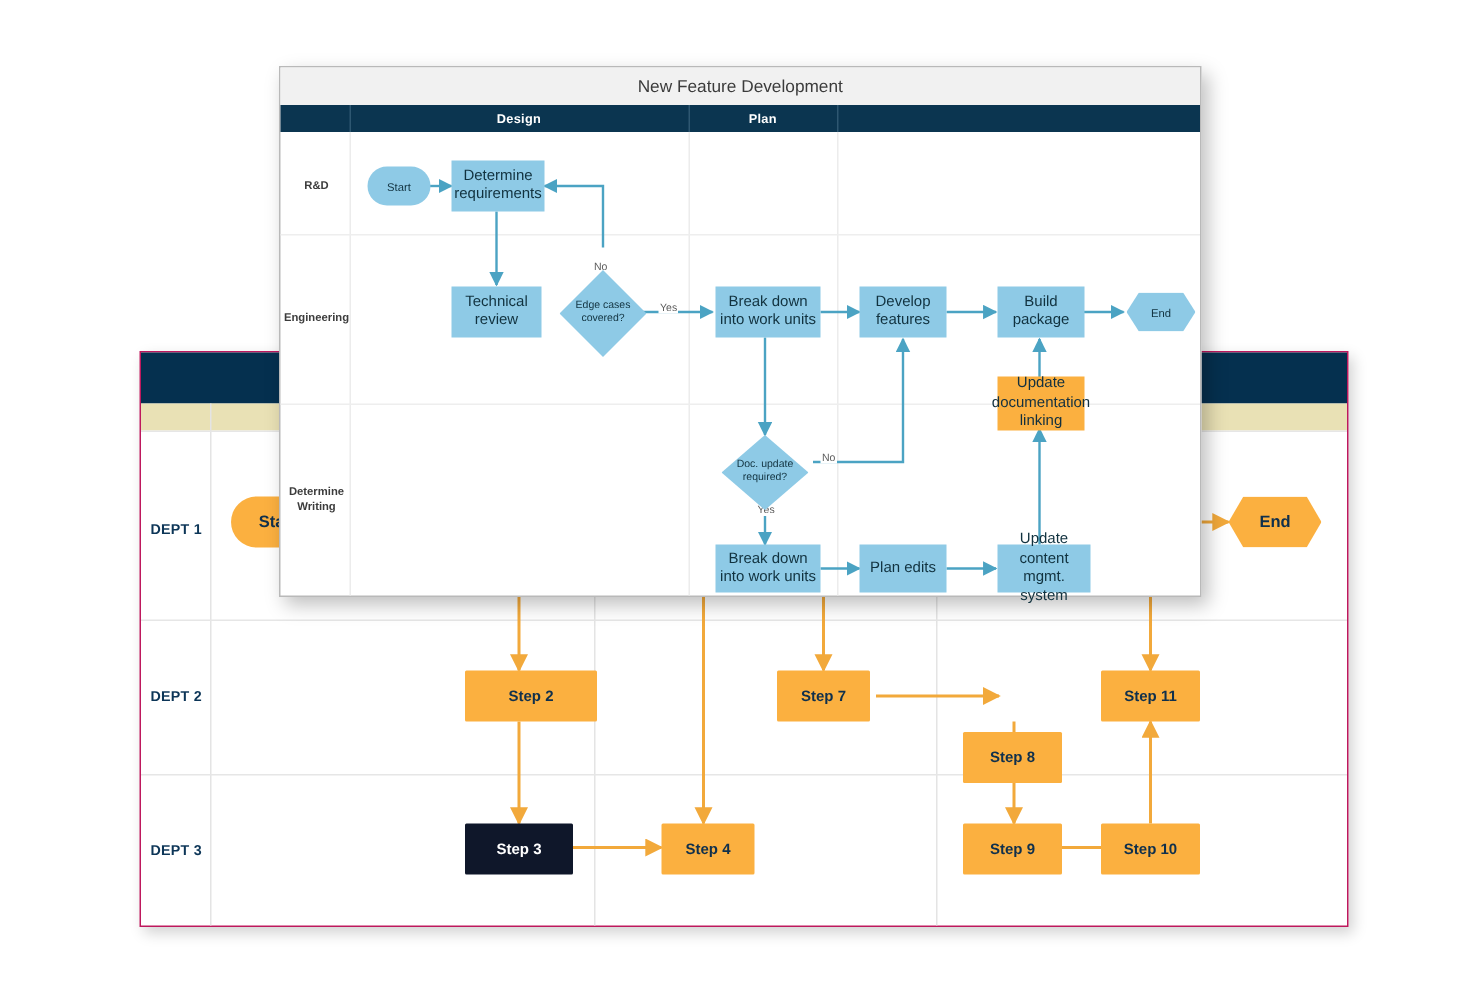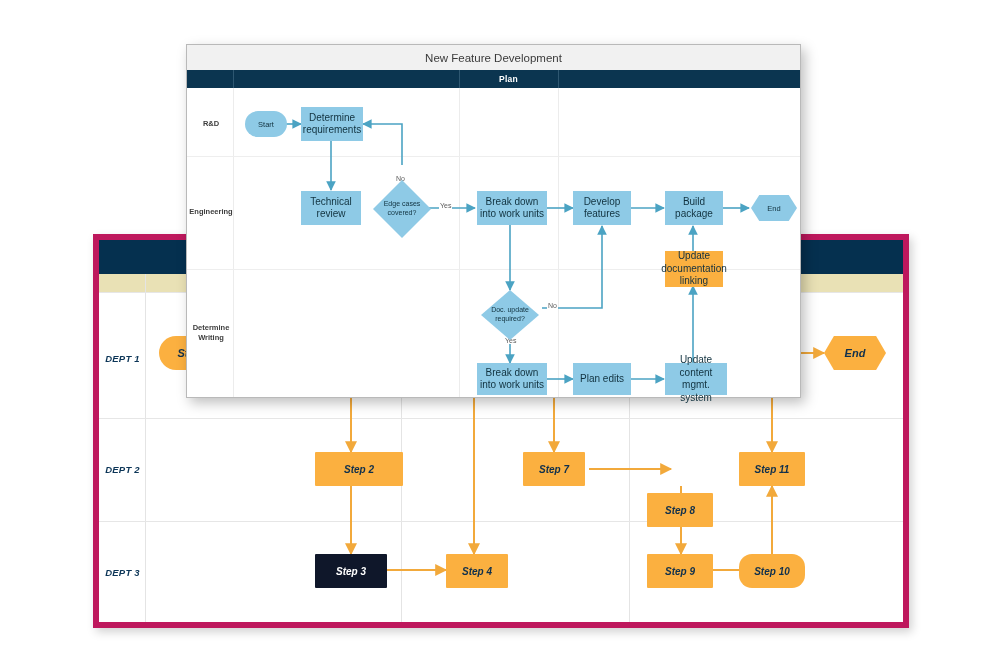--- a/index.html
+++ b/index.html
@@ -9,23 +9,22 @@
     font-family:"Liberation Sans", sans-serif;
     overflow:hidden;
     position:relative;
   }
   #stage{position:absolute;left:0;top:0;width:985px;height:657px;}
 
   
   #bg-panel{
     position:absolute;left:93px;top:234px;width:804px;height:382px;
     background:#ffffff;
-    border:6px solid #be185d;
+    border:1px solid #be185d;
     box-shadow:3px 4px 9px rgba(0,0,0,.18);
-    font-style:italic;
   }
   #bg-header{
     position:absolute;left:0;top:0;width:100%;height:34px;
     background:#05304f;
   }
   #bg-subheader{
     position:absolute;left:0;top:34px;width:100%;height:18px;
     background:#e9e1b5;
   }
   .bg-col-div{position:absolute;top:34px;bottom:0;width:1px;background:#e4e4e4;}
@@ -172,29 +171,30 @@
     <div class="o-start" style="left:60px;top:96px;width:62px;height:34px;">Start</div>
     <div class="o-hex" style="left:725px;top:96px;width:62px;height:34px;">End</div>
 
     <div class="o-box" style="left:216px;top:212px;width:88px;height:34px;">Step 2</div>
     <div class="o-box red" style="left:216px;top:314px;width:72px;height:34px;">Step 3</div>
     <div class="o-box" style="left:347px;top:314px;width:62px;height:34px;">Step 4</div>
 
     <div class="o-box" style="left:424px;top:212px;width:62px;height:34px;">Step 7</div>
     <div class="o-box" style="left:548px;top:212px;width:66px;height:34px;margin-top:41px;">Step 8</div>
     <div class="o-box" style="left:548px;top:314px;width:66px;height:34px;">Step 9</div>
-    <div class="o-box" style="left:640px;top:314px;width:66px;height:34px;border-radius:13px;">Step 10</div>
+    <div class="o-box" style="left:640px;top:314px;width:66px;height:34px;">Step 10</div>
     <div class="o-box" style="left:640px;top:212px;width:66px;height:34px;">Step 11</div>
   </div>
 
   <div id="fg-panel">
 
     <div id="fg-title">New Feature Development</div>
     <div id="fg-header"></div>
 
+    <div class="fg-hcell" style="left:46px;width:226px;top:25px;">Design</div>
     <div class="fg-hcell" style="left:272px;width:99px;top:25px;">Plan</div>
 
     <div class="fg-hdiv" style="left:46px;"></div>
     <div class="fg-hdiv" style="left:272px;"></div>
     <div class="fg-hdiv" style="left:371px;"></div>
 
     <div class="fg-col-div" style="left:46px;"></div>
     <div class="fg-col-div" style="left:272px;"></div>
     <div class="fg-col-div" style="left:371px;"></div>
 

